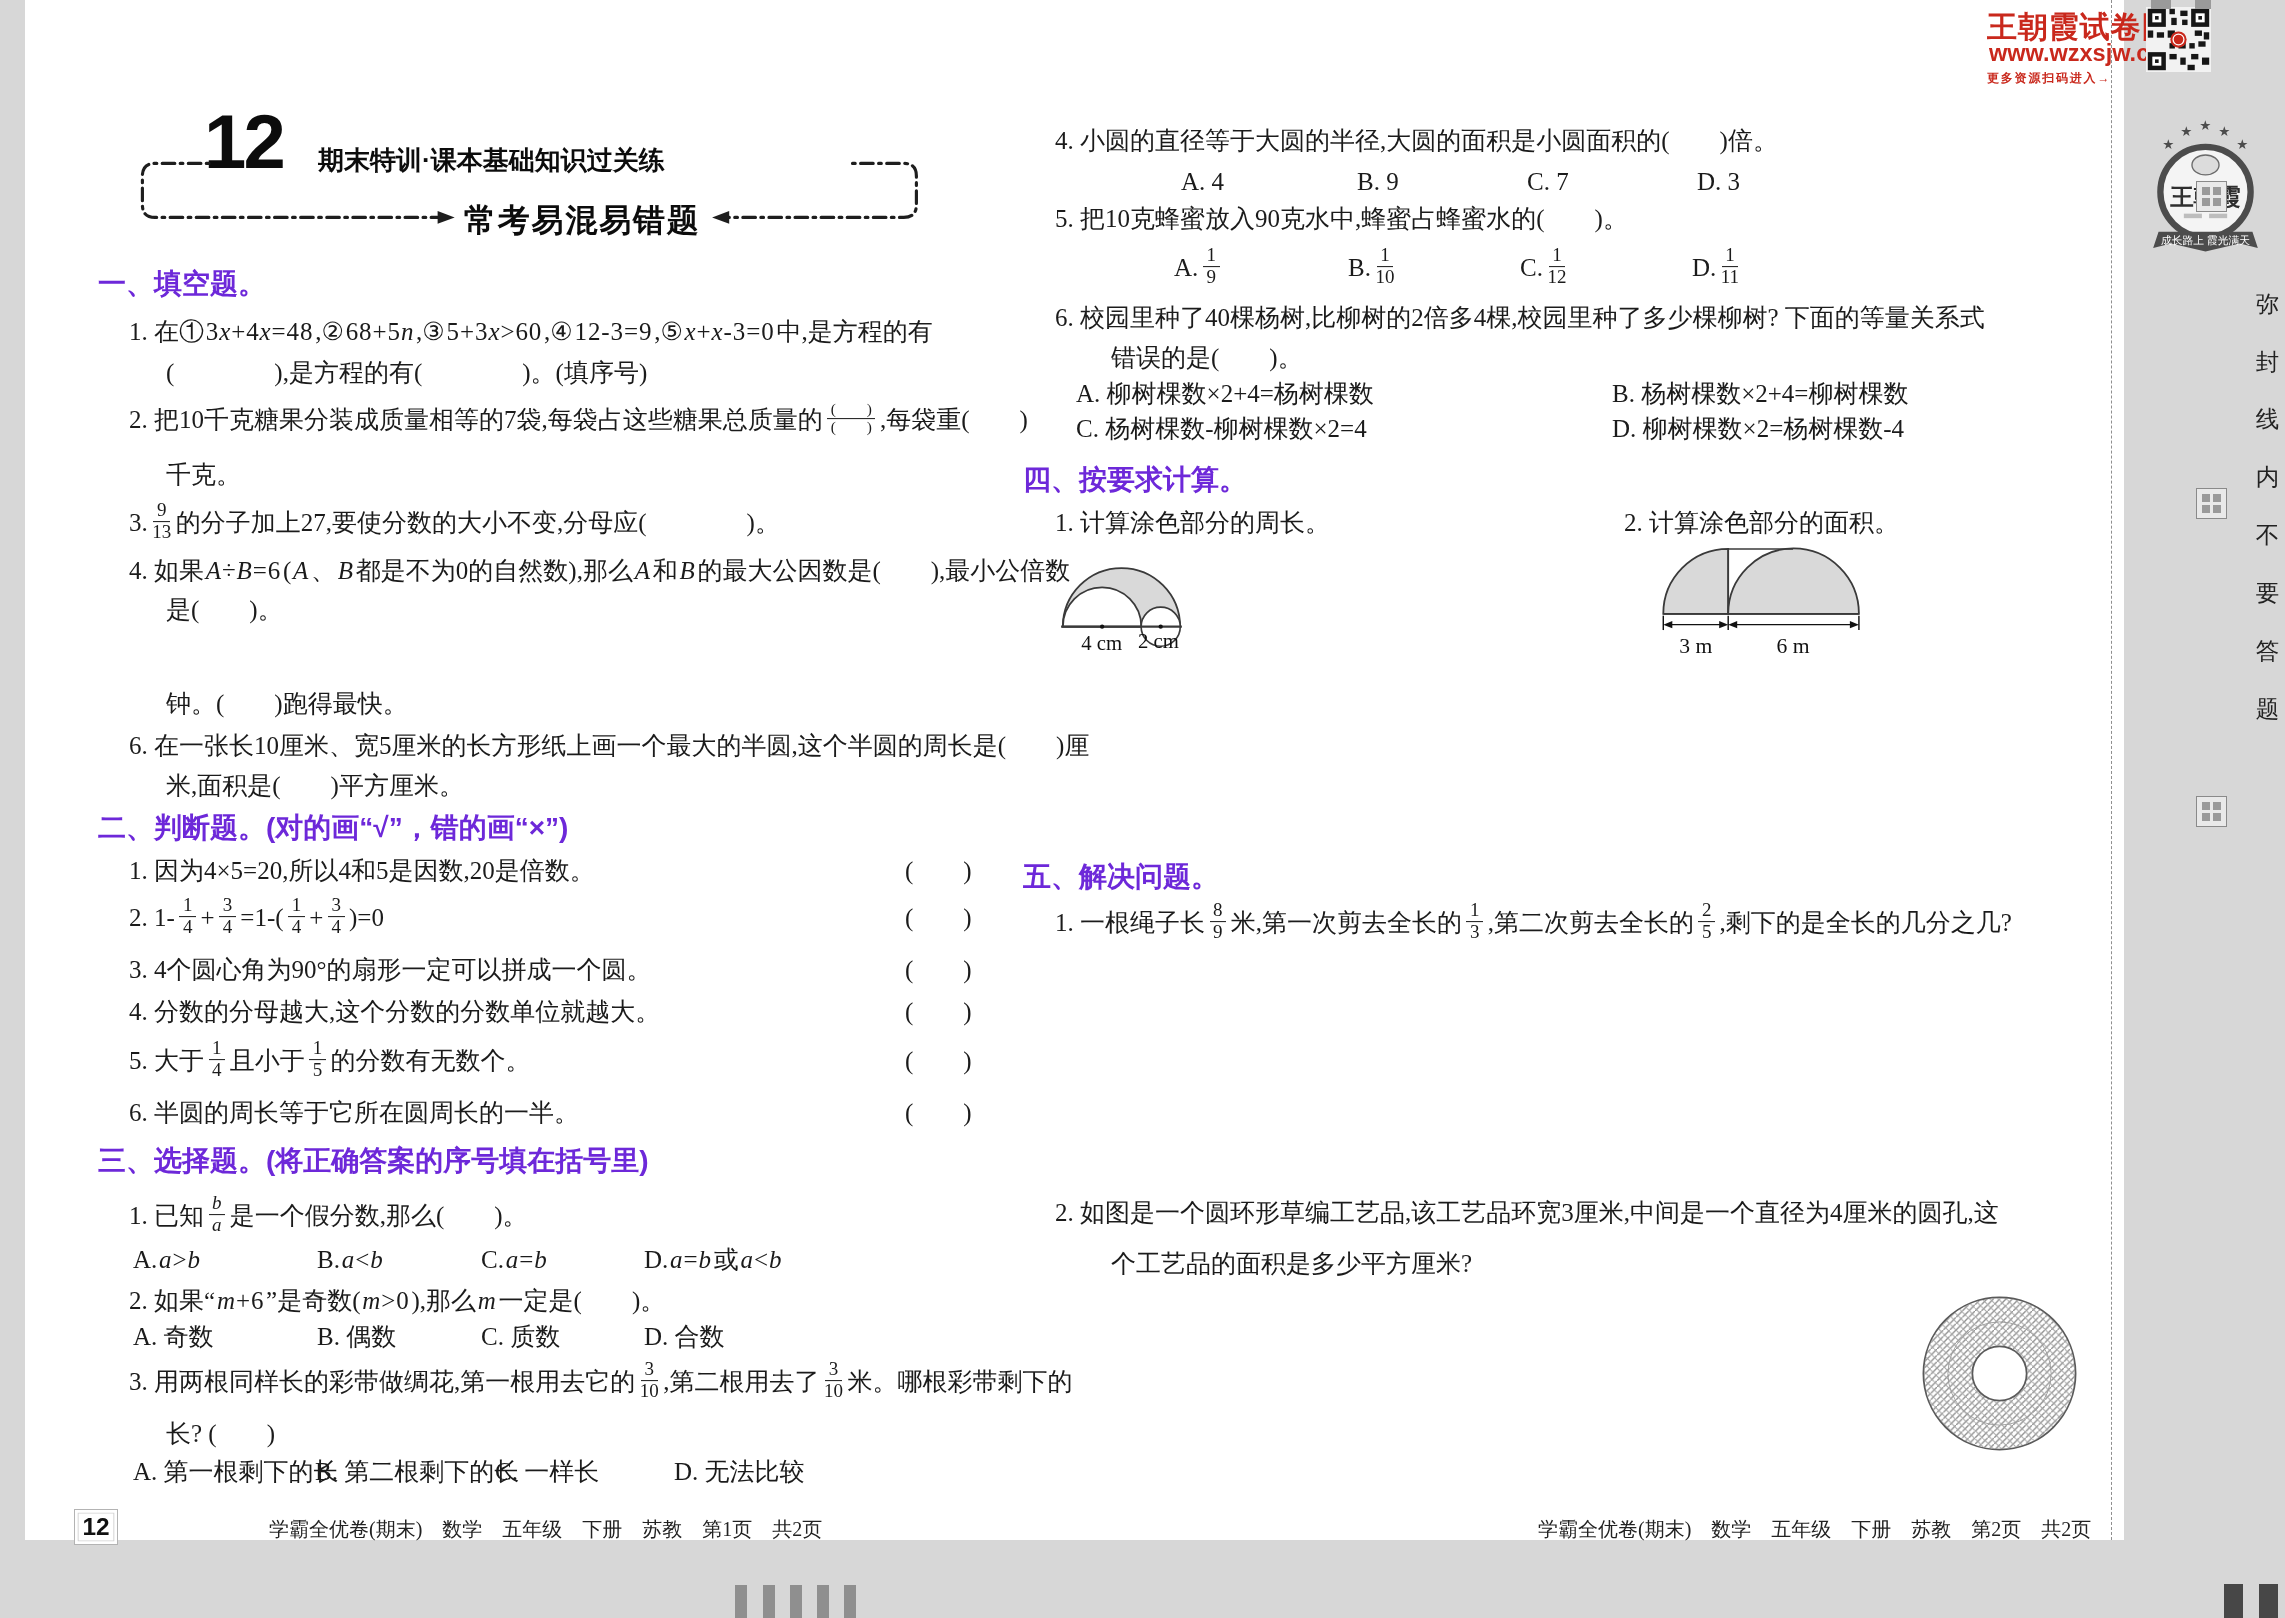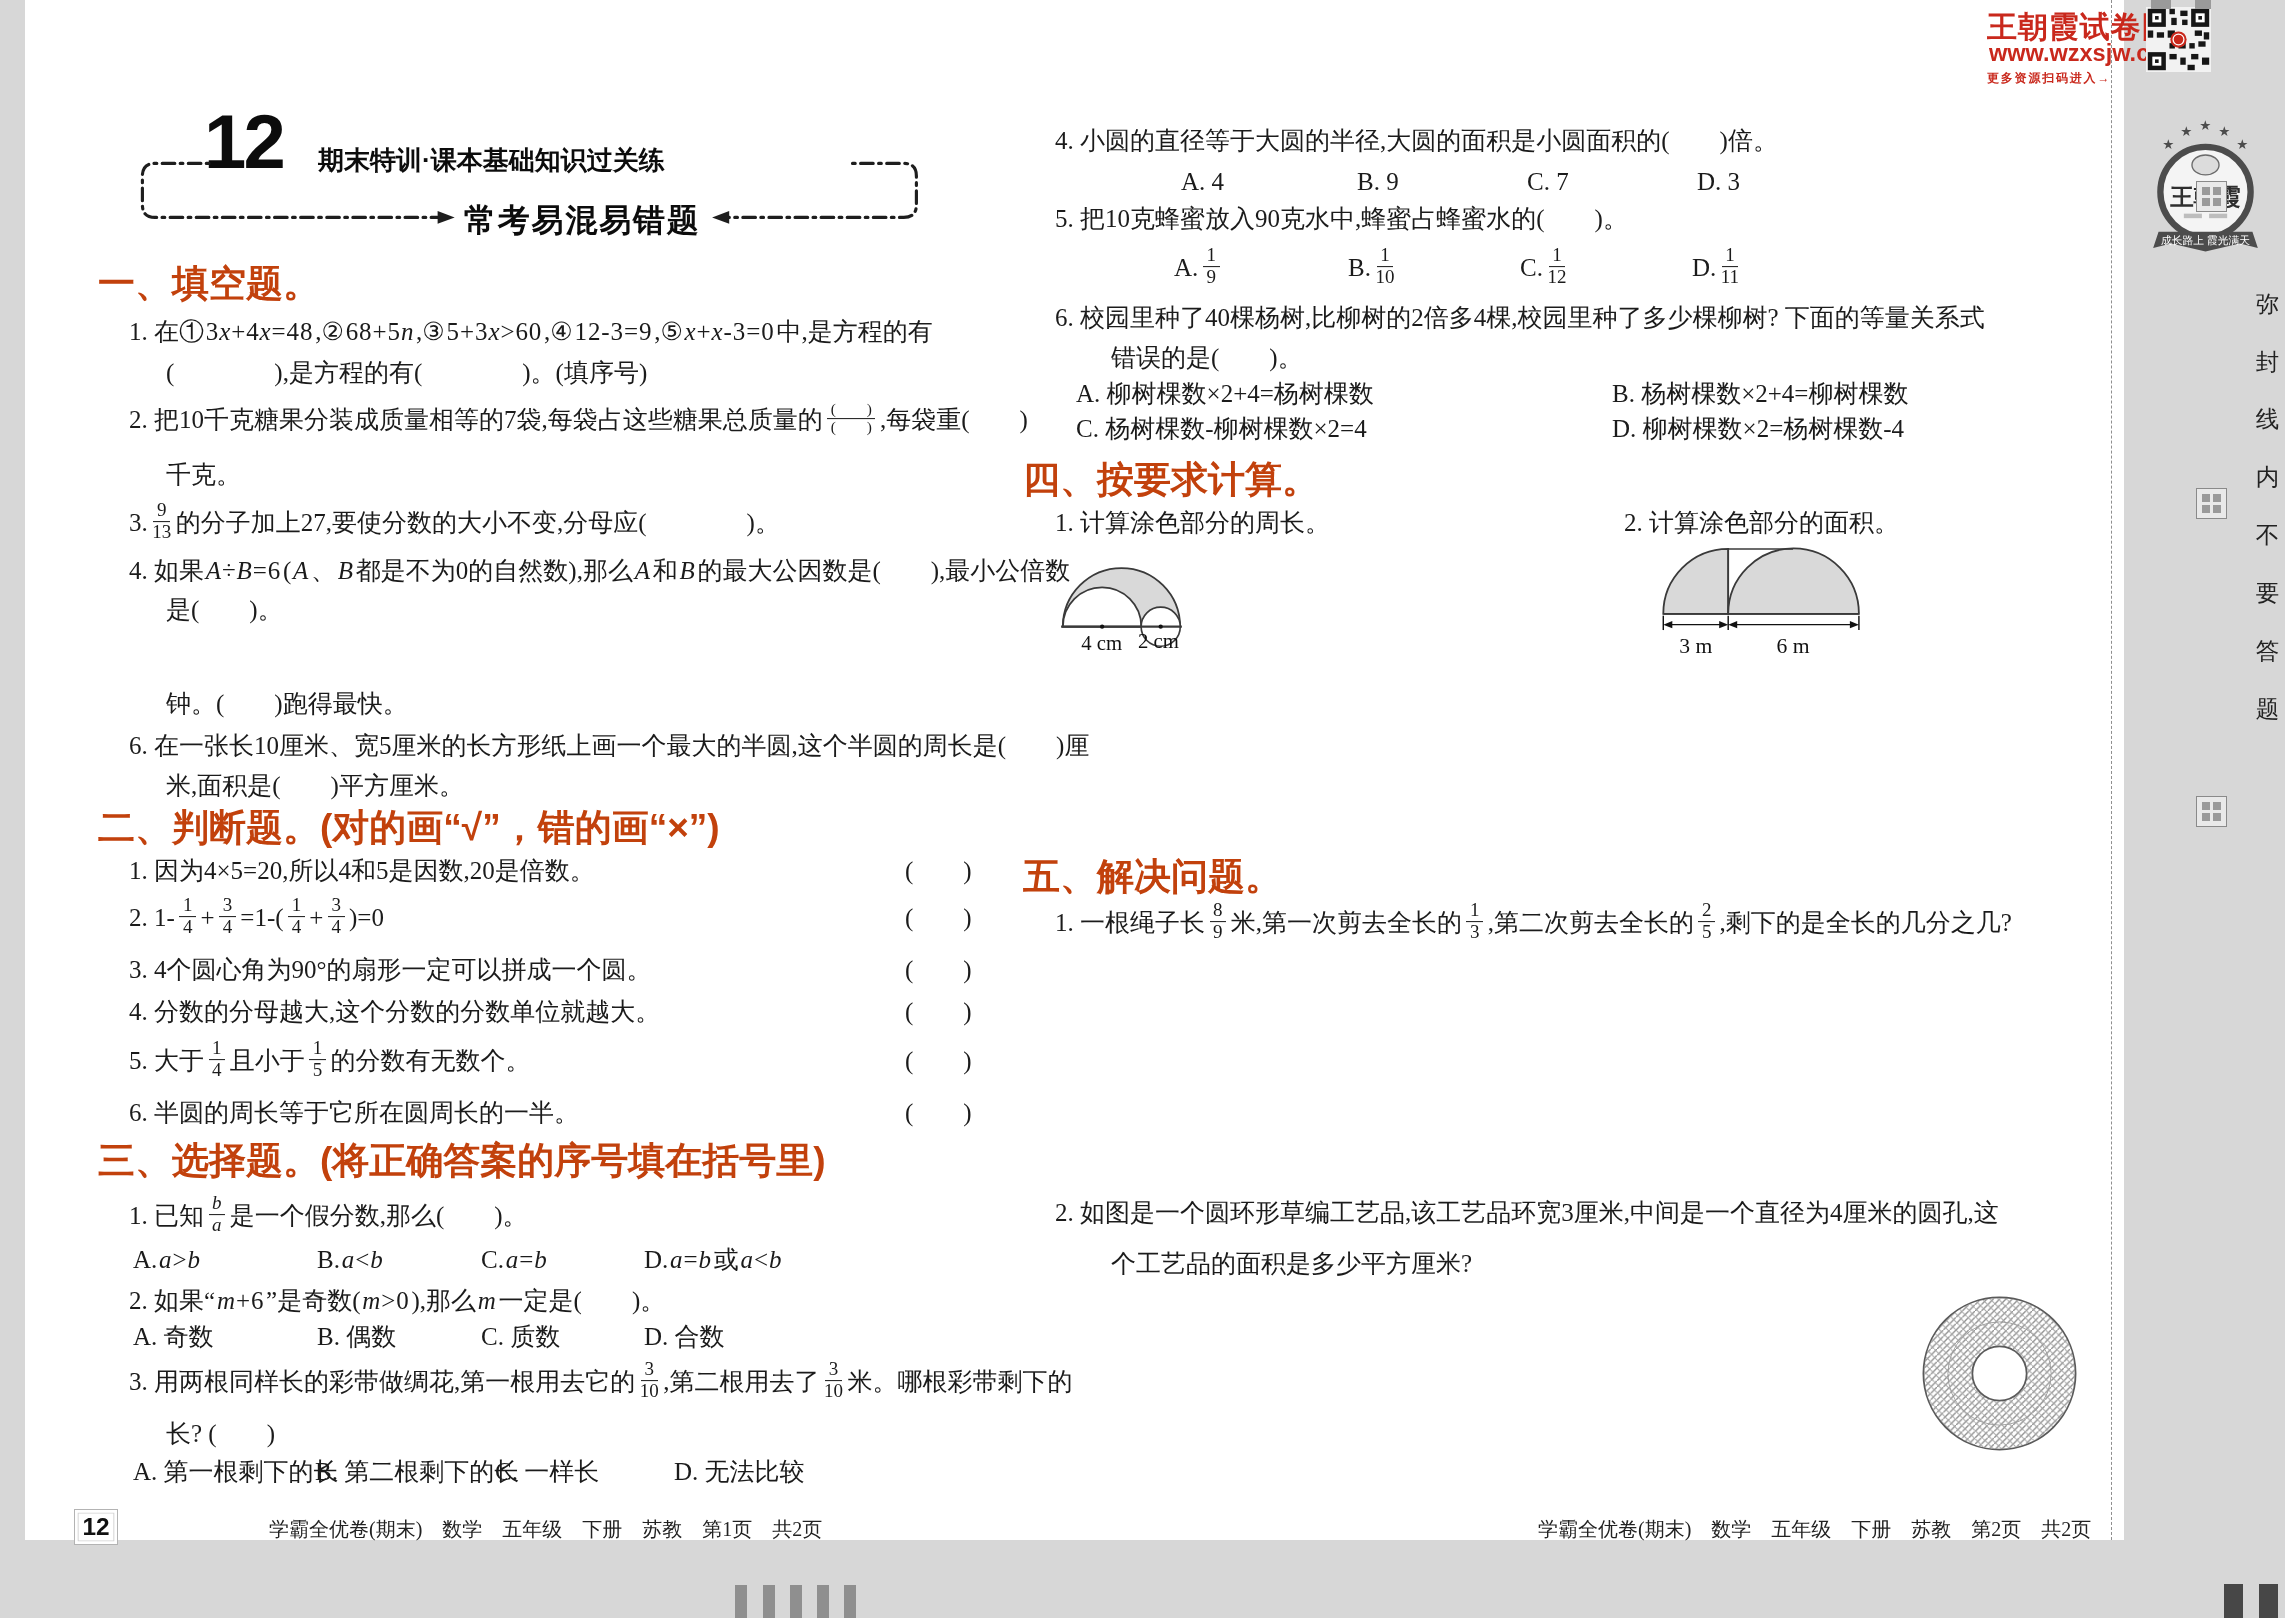--- a/index.html
+++ b/index.html
@@ -2,21 +2,21 @@
 <html style="font-size:14.5px"><head>
 <meta charset="utf-8">
 <style>
   html,body{margin:0;padding:0;background:#d7d7d7;}
   #canvas{position:relative;width:2286px;height:1618px;background:#d7d7d7;overflow:hidden;
           font-family:"Liberation Serif","DejaVu Serif",serif;color:#1b1b1b;}
   .page{position:absolute;left:25px;top:0;width:2099px;height:1540px;background:#ffffff;}
   .sealline{position:absolute;left:2111px;top:0;height:1540px;width:0;border-left:1.8px dashed #8f8f8f;}
   .ln{position:absolute;white-space:nowrap;font-size:25px;display:flex;align-items:center;height:51px;}
   .hd{position:absolute;white-space:nowrap;font-family:"Liberation Sans","DejaVu Sans",sans-serif;
-      font-weight:bold;font-size:37px;color:#c2410c;display:flex;align-items:center;height:36px;}
+      font-weight:bold;font-size:28px;color:#6d28d9;display:flex;align-items:center;height:36px;}
   .frac{display:inline-flex;flex-direction:column;align-items:center;font-size:19px;line-height:1.08;
         margin:0 4.5px;transform:translateY(-0.9px);}
   .fn{border-bottom:1.8px solid #161616;padding:0 3.6px;display:block;text-align:center;}
   .fd{display:block;text-align:center;}
   .pfrac{font-size:15.4px;}
   .math{letter-spacing:0.9px;padding:0 1.8px;}
   .math .it{font-style:italic;}
   .frac.it{font-style:italic;}
   .unit-num{position:absolute;left:204px;top:98px;font-family:"Liberation Sans","DejaVu Sans",sans-serif;
             font-weight:900;font-size:76px;letter-spacing:-2.7px;color:#0c0c0c;}

